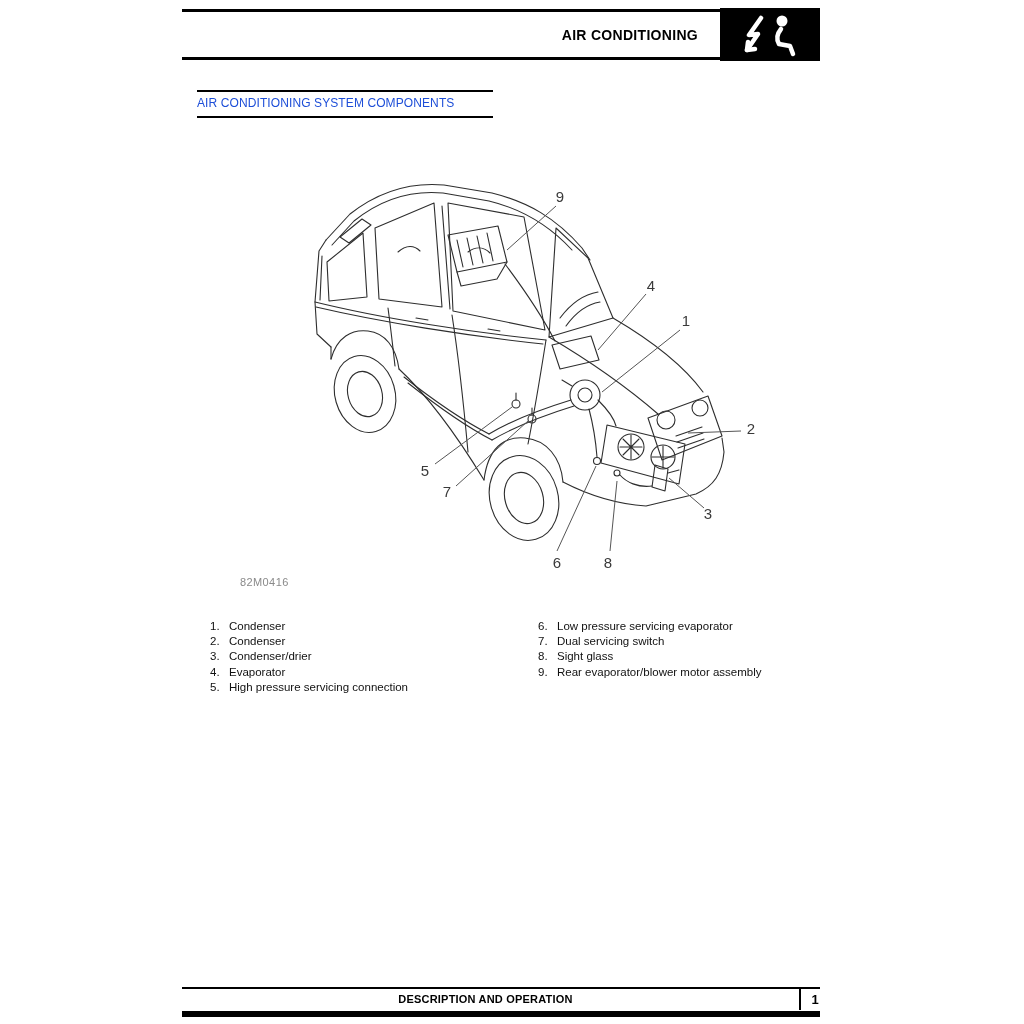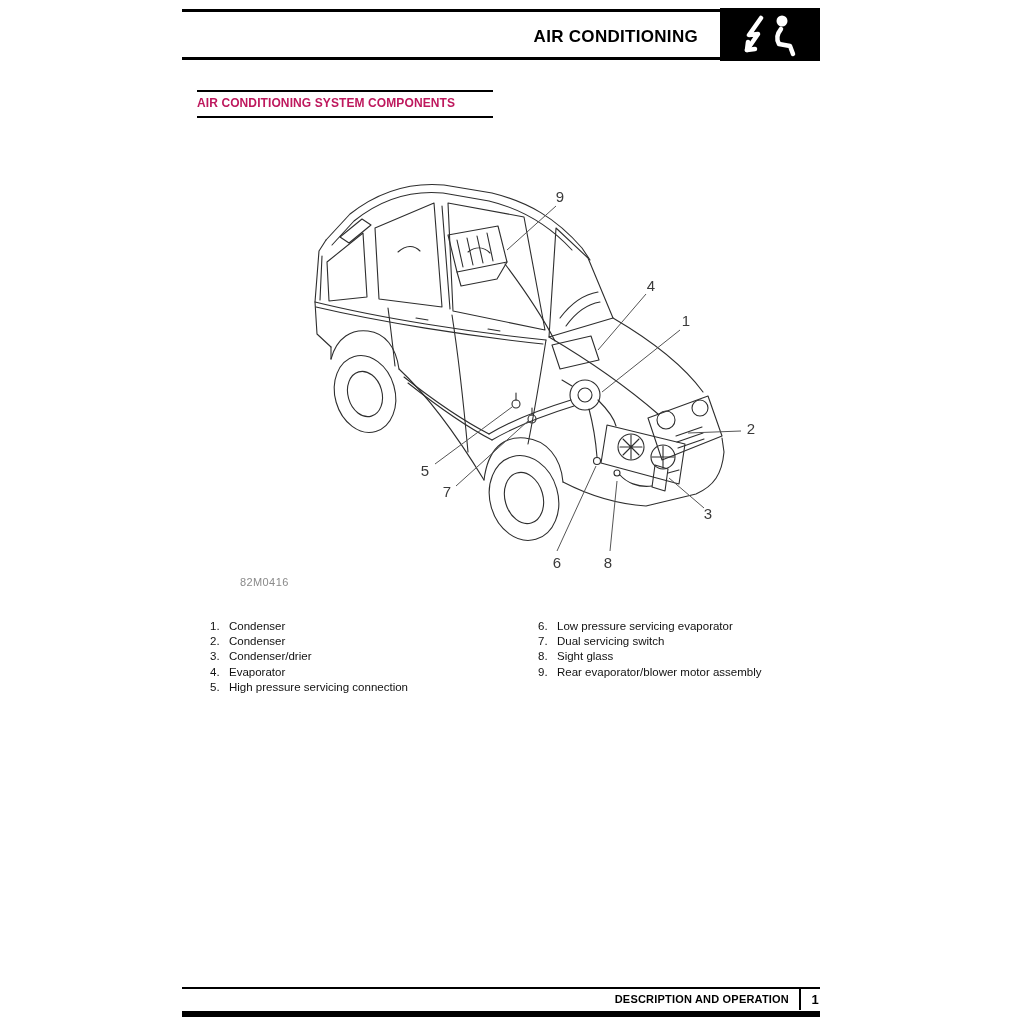--- a/index.html
+++ b/index.html
@@ -5,47 +5,47 @@
   html,body { margin:0; padding:0; background:#ffffff; }
   .page {
     position:relative; width:1024px; height:1024px; background:#ffffff;
     font-family:"Liberation Sans", sans-serif; color:#111; overflow:hidden;
   }
   .rule { position:absolute; background:#000; }
   #rule-top        { left:182px; top:9px;   width:638px; height:3px; }
   #rule-header-bot { left:182px; top:57px;  width:638px; height:2.5px; }
   .header-title {
     position:absolute; left:182px; top:27px; width:516px; text-align:right;
-    font-size:17px; font-weight:bold; letter-spacing:0.3px; color:#000;
+    font-size:14px; font-weight:bold; letter-spacing:0.3px; color:#000;
   }
   .icon-box { position:absolute; left:720px; top:8px; width:100px; height:53px; background:#000; }
 
   #heading-rule-top { left:197px; top:90px;  width:296px; height:1.6px; }
   #heading-rule-bot { left:197px; top:116px; width:296px; height:1.6px; }
   .section-heading {
     position:absolute; left:197px; top:96px; width:400px;
-    font-size:12px; font-weight:bold; color:#be185d; letter-spacing:0.1px;
+    font-size:12px; font-weight:normal; color:#1d4ed8; letter-spacing:0.1px;
   }
 
   .diagram { position:absolute; left:240px; top:165px; }
   .diagram text { font-family:"Liberation Sans", sans-serif; font-size:15px; fill:#3a3a3a; }
 
   .figure-code {
     position:absolute; left:240px; top:576px; font-size:11px; color:#8a8a8a; letter-spacing:0.4px;
   }
 
   .legend-col { position:absolute; top:619px; font-size:11.5px; color:#111; }
   #legend-col-left  { left:210px; }
   #legend-col-right { left:538px; }
   .legend-row { display:flex; line-height:15.2px; }
   .legend-num { width:19px; flex:0 0 19px; }
 
   #footer-rule { left:182px; top:987px; width:638px; height:1.6px; }
   .footer-label {
-    position:absolute; left:182px; top:993px; width:607px; text-align:right;
+    position:absolute; left:182px; top:993px; width:607px; text-align:center;
     font-size:11px; font-weight:bold; color:#000; letter-spacing:0.2px;
   }
   .footer-vrule { position:absolute; left:799px; top:988px; width:1.6px; height:22px; background:#000; }
   .footer-page {
     position:absolute; left:800px; top:992px; width:30px; text-align:center;
     font-size:13px; font-weight:bold; color:#000;
   }
   #rule-bottom { left:182px; top:1011px; width:638px; height:5.5px; }
 </style>
 </head>

